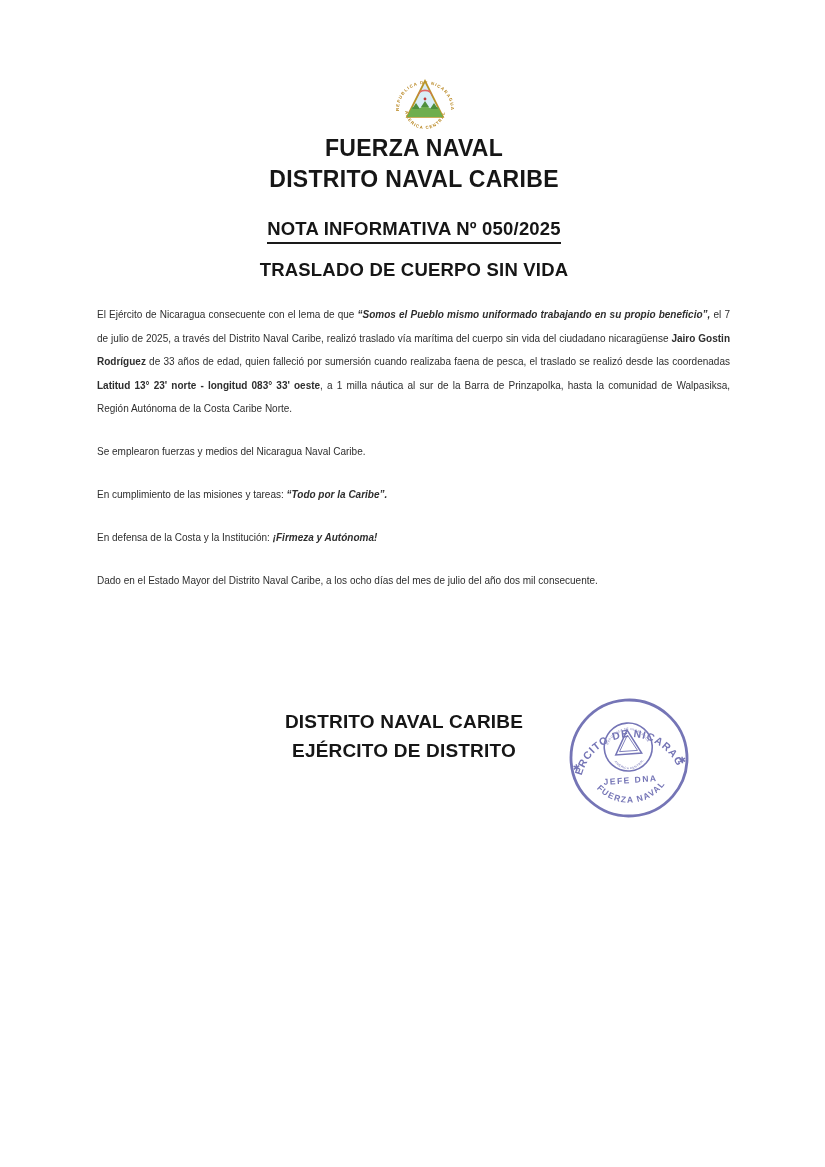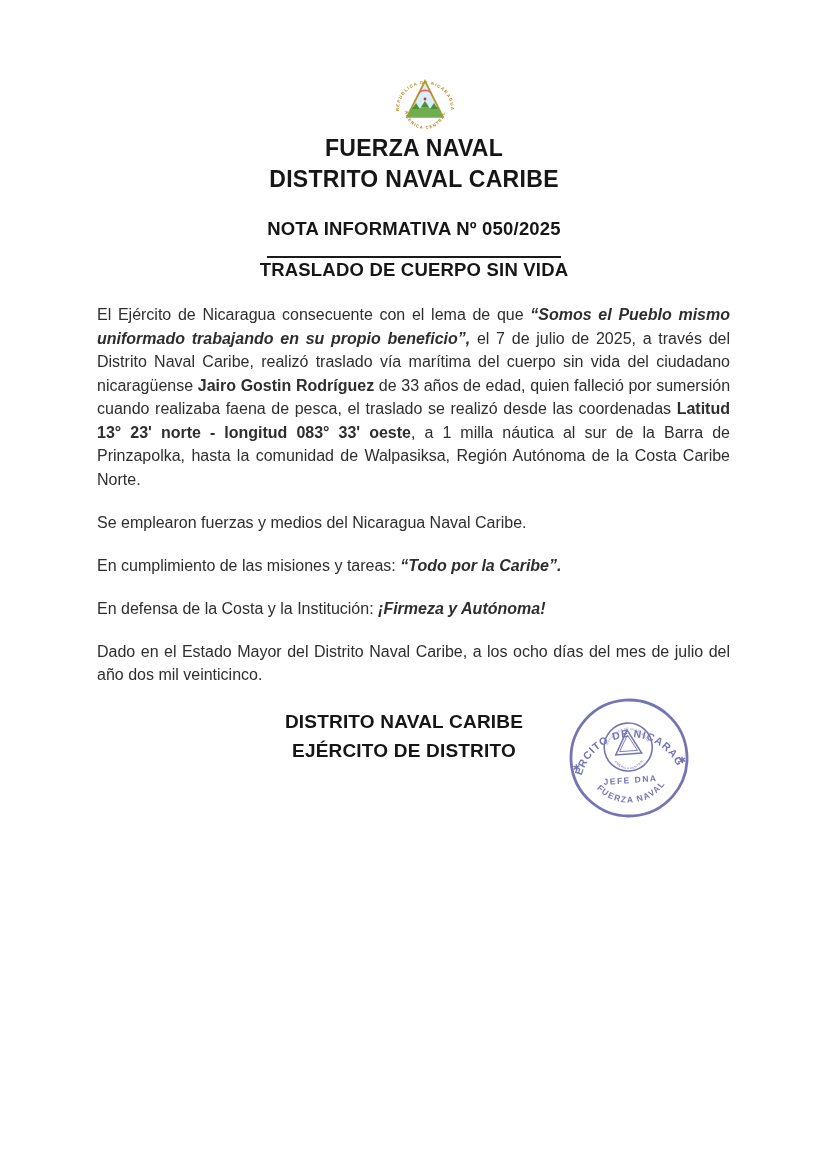--- a/index.html
+++ b/index.html
@@ -19,31 +19,31 @@
   
   .org-title {
     position:absolute; top:133px; left:0; width:828px;
     text-align:center; color:#161616;
     font-size:23px; font-weight:700; line-height:31px; letter-spacing:.3px;
   }
   .note-line { position:absolute; top:218px; left:0; width:828px; text-align:center; }
   .note-line span {
     display:inline-block;
     font-size:18.5px; font-weight:700; color:#161616;
-    border-bottom:2.5px solid #1a1a1a; padding-bottom:16px; letter-spacing:.2px;
+    border-bottom:2.5px solid #1a1a1a; padding-bottom:2px; letter-spacing:.2px;
   }
   .subject-line {
     position:absolute; top:259px; left:0; width:828px; text-align:center;
     font-size:18.5px; font-weight:700; color:#161616; letter-spacing:.2px;
   }
 
   
   .body-text {
     position:absolute; top:303px; left:97px; width:633px;
-    font-size:16px; line-height:23.5px; text-align:justify;
+    font-size:10px; line-height:23.5px; text-align:justify;
     color:#2e2e2e;
   }
   .para { margin:0 0 19.5px 0; }
   .b  { font-weight:700; }
   .bi { font-weight:700; font-style:italic; }
 
   
   .signature {
     position:absolute; top:708px; left:0; width:808px;
     text-align:center; font-size:19px; font-weight:700; line-height:28.5px;
@@ -96,21 +96,21 @@
 
   <main class="body-text">
     <p class="para"><span>El Ejército de Nicaragua consecuente con el lema de que </span><span class="bi">“Somos el Pueblo mismo uniformado trabajando en su propio beneficio”,</span><span> el 7 de julio de 2025, a través del Distrito Naval Caribe, realizó traslado vía marítima del cuerpo sin vida del ciudadano nicaragüense </span><span class="b">Jairo Gostin Rodríguez</span><span> de 33 años de edad, quien falleció por sumersión cuando realizaba faena de pesca, el traslado se realizó desde las coordenadas </span><span class="b">Latitud 13° 23' norte - longitud 083° 33' oeste</span><span>, a 1 milla náutica al sur de la Barra de Prinzapolka, hasta la comunidad de Walpasiksa, Región Autónoma de la Costa Caribe Norte.</span></p>
 
     <p class="para">Se emplearon fuerzas y medios del Nicaragua Naval Caribe.</p>
 
     <p class="para"><span>En cumplimiento de las misiones y tareas: </span><span class="bi">“Todo por la Caribe”.</span></p>
 
     <p class="para"><span>En defensa de la Costa y la Institución: </span><span class="bi">¡Firmeza y Autónoma!</span></p>
 
-    <p class="para">Dado en el Estado Mayor del Distrito Naval Caribe, a los ocho días del mes de julio del año dos mil veinticinco.</p>
+    <p class="para">Dado en el Estado Mayor del Distrito Naval Caribe, a los ocho días del mes de julio del año dos mil consecuente.</p>
   </main>
 
   <div class="signature">
     <div>DISTRITO NAVAL CARIBE</div>
     <div>EJÉRCITO DE DISTRITO</div>
   </div>
 
   <div class="stamp">
     <svg width="124" height="128" viewBox="-62 -64 124 128">
       <defs>

